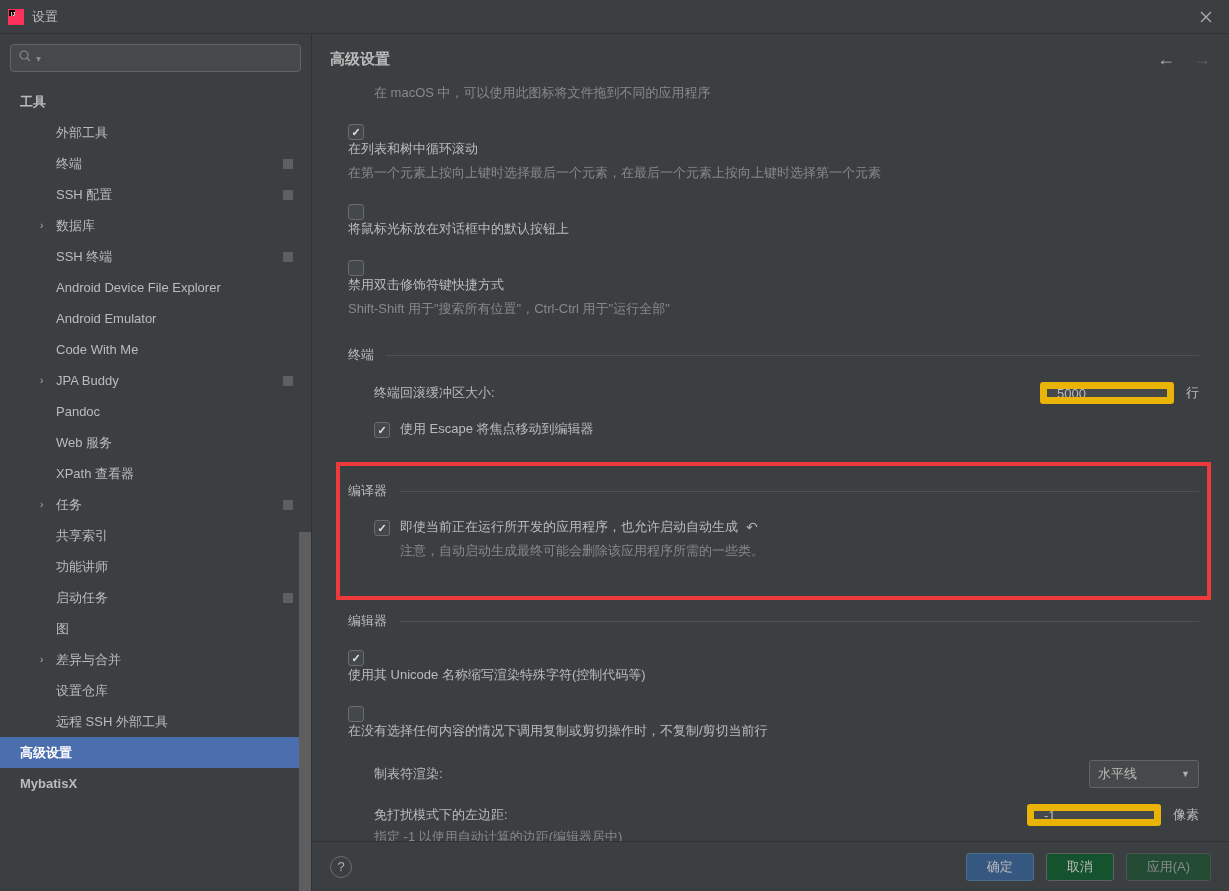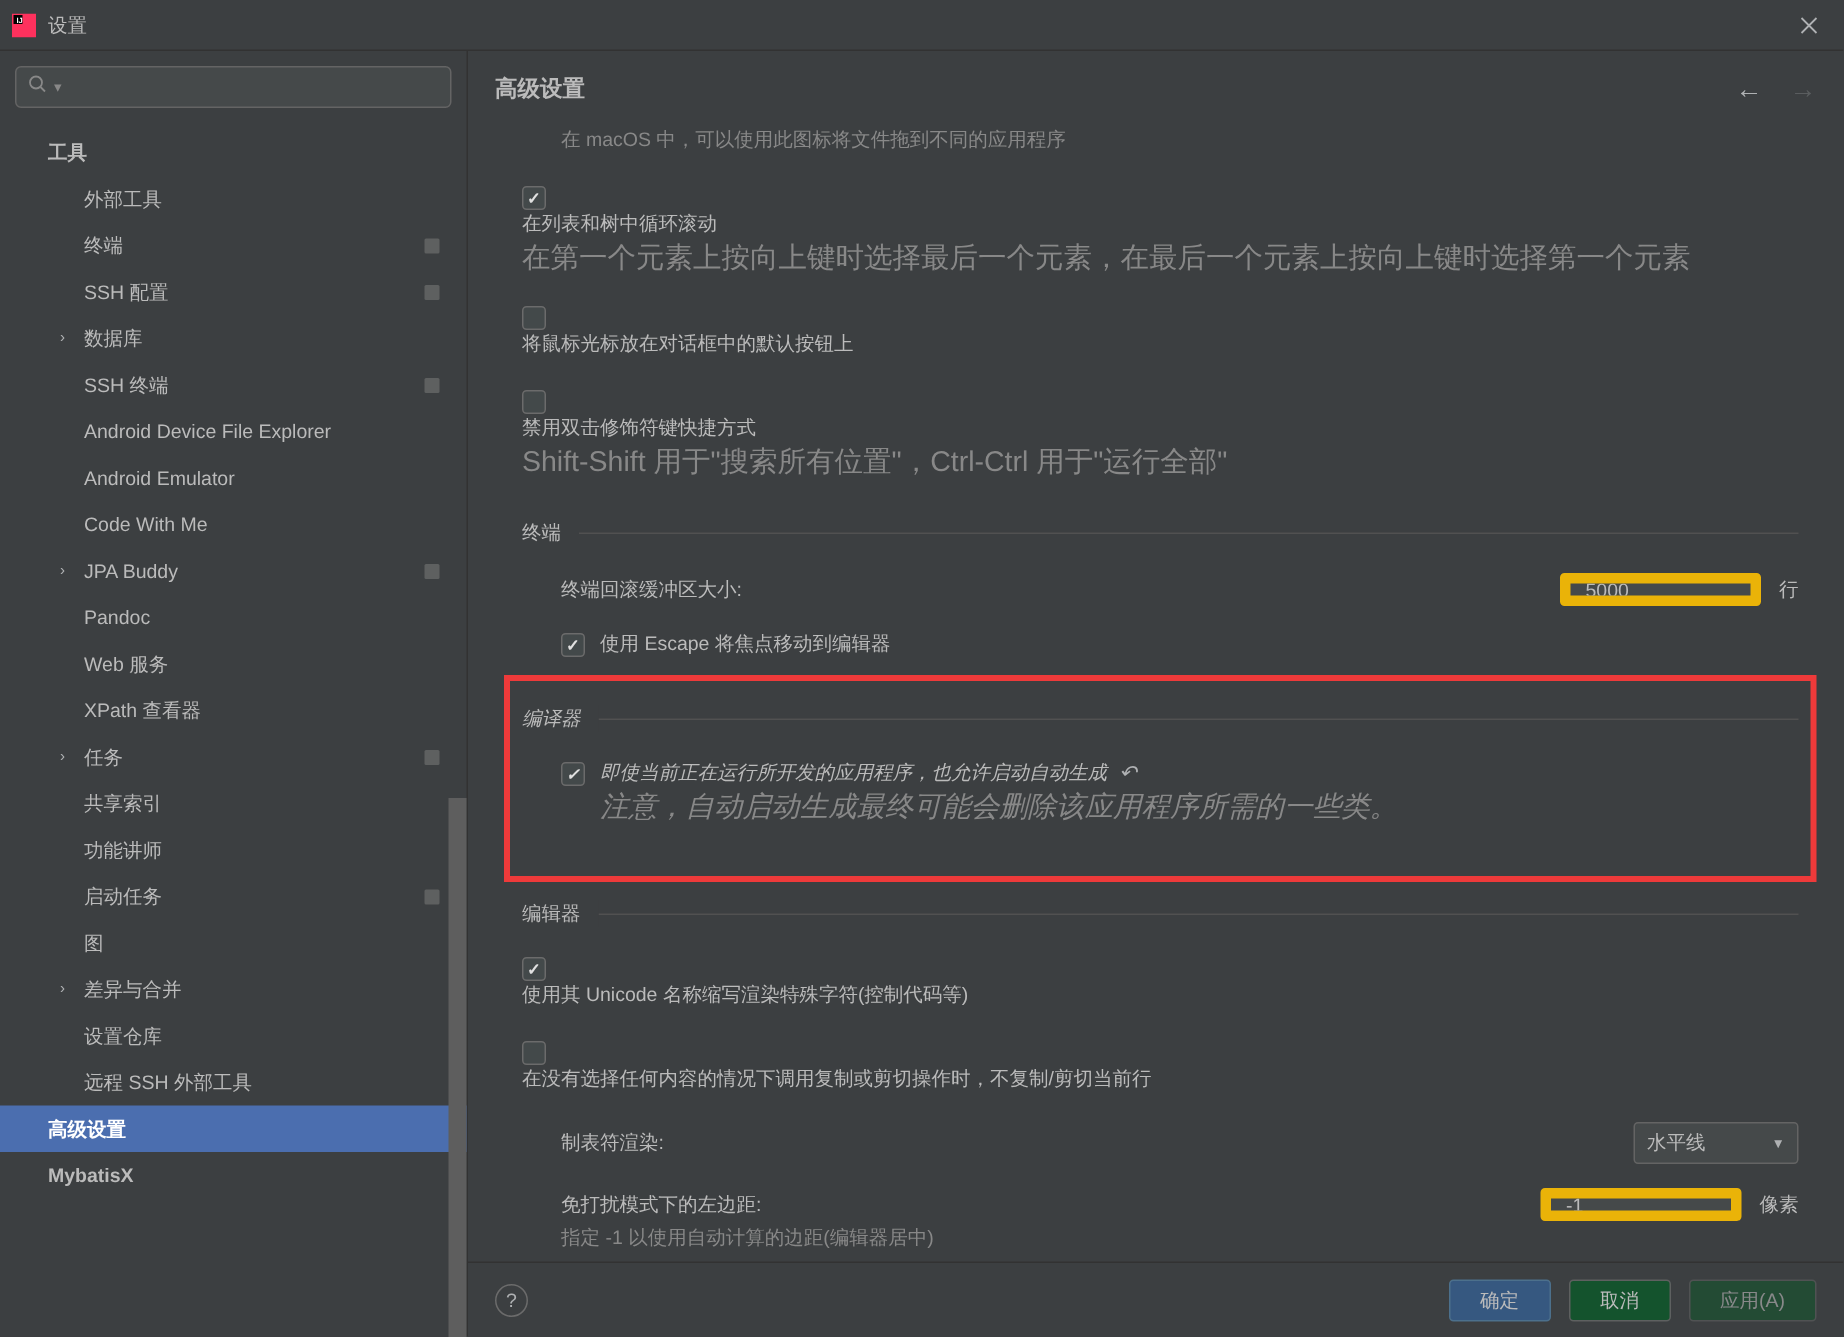--- a/index.html
+++ b/index.html
@@ -11,52 +11,52 @@
 .close-btn { width: 30px; height: 30px; display: flex; align-items: center; justify-content: center; cursor: pointer; color: #afb1b3; }
 .main-container { display: flex; height: 857px; }
 .sidebar { width: 312px; background: #3c3f41; border-right: 1px solid #323232; display: flex; flex-direction: column; }
 .search-wrap { padding: 10px; }
 .search-box { width: 100%; height: 28px; background: #45494a; border: 1px solid #646464; border-radius: 4px; display: flex; align-items: center; padding: 0 8px; }
 .search-icon { color: #888; font-size: 12px; margin-right: 2px; }
 .tree { flex: 1; overflow-y: auto; padding-top: 4px; position: relative; }
 .tree-scrollbar-track { position: absolute; right: 0; top: 450px; width: 12px; height: 370px; }
 .tree-scrollbar-thumb { width: 100%; height: 370px; background: #5e5e5e; border-radius: 0; }
 .tree-item { height: 31px; display: flex; align-items: center; padding-left: 40px; color: #bbbbbb; cursor: pointer; position: relative; }
-.tree-item.level0 { padding-left: 32px; font-weight: bold; }
+.tree-item.level0 { padding-left: 20px; font-weight: bold; }
 .tree-item.level1 { padding-left: 56px; }
 .tree-item.selected { background: #4b6eaf; color: #ffffff; }
 .tree-item.bold-item { font-weight: bold; }
 .chevron { position: absolute; left: 40px; color: #afb1b3; font-size: 10px; }
 .tree-item.level1 .chevron { left: 40px; }
 .tree-marker { position: absolute; right: 18px; width: 10px; height: 10px; background: #5e6060; border-radius: 1px; }
 .content { flex: 1; display: flex; flex-direction: column; overflow: hidden; }
 .content-header { height: 50px; display: flex; align-items: center; padding: 0 18px; justify-content: space-between; }
 .content-title { font-size: 15px; color: #bbbbbb; font-weight: bold; }
 .nav-arrows { display: flex; gap: 18px; font-size: 18px; }
 .nav-arrow { color: #afb1b3; cursor: pointer; }
 .nav-arrow.disabled { color: #5a5d5f; cursor: not-allowed; }
 .content-body { flex: 1; overflow-y: auto; padding: 0 30px 0 36px; }
 .option-row { display: flex; align-items: flex-start; margin-bottom: 8px; padding-left: 26px; }
 .option-check { width: 16px; height: 16px; border: 1px solid #6b6b6b; background: #43494a; border-radius: 3px; margin-right: 10px; margin-top: 2px; flex-shrink: 0; display: flex; align-items: center; justify-content: center; }
 .option-check.checked::after { content: "✓"; color: #e0e0e0; font-size: 11px; font-weight: bold; }
 .option-text { display: flex; flex-direction: column; gap: 6px; flex: 1; }
 .option-label { color: #bbbbbb; line-height: 18px; display: flex; align-items: center; gap: 8px; }
-.option-desc { color: #888; line-height: 18px; font-size: 19px; }
+.option-desc { color: #888; line-height: 18px; font-size: 13px; }
 .section-header { display: flex; align-items: center; margin: 28px 0 18px 0; position: relative; }
 .section-title { color: #bbbbbb; font-size: 13px; padding-right: 12px; background: #3c3f41; z-index: 1; }
 .section-line { flex: 1; height: 1px; background: #515151; }
 .field-row { display: flex; align-items: center; margin-bottom: 16px; padding-left: 26px; }
 .field-label { flex: 0 0 auto; color: #bbbbbb; }
 .field-spacer { flex: 1; }
 .field-input { width: 134px; height: 22px; background: #45494a; border: 7px solid #eab308; color: #bbbbbb; padding: 0 10px; border-radius: 3px; font-size: 13px; }
 .field-suffix { margin-left: 12px; color: #bbbbbb; }
 .field-select { width: 110px; height: 28px; background: #45494a; border: 1px solid #646464; color: #bbbbbb; padding: 0 8px; border-radius: 3px; display: flex; align-items: center; justify-content: space-between; cursor: pointer; }
 .select-arrow { font-size: 9px; color: #afb1b3; }
 .undo-icon { color: #afb1b3; font-size: 14px; }
-.highlighted-section { border: 4px solid #ee3a3a; padding: 16px 8px 28px 8px; margin: 12px -12px 8px -12px; font-style: italic; }
+.highlighted-section { border: 4px solid #ee3a3a; padding: 16px 8px 28px 8px; margin: 24px -12px 8px -12px; }
 .highlighted-section .section-header { margin-top: 0; }
 .footer { height: 50px; border-top: 1px solid #323232; display: flex; align-items: center; padding: 0 18px; justify-content: space-between; background: #3c3f41; }
 .help-icon { width: 22px; height: 22px; border: 1px solid #6b6b6b; border-radius: 50%; display: flex; align-items: center; justify-content: center; color: #afb1b3; font-size: 13px; cursor: pointer; }
 .footer-buttons { display: flex; gap: 12px; padding-left: 44px; }
 .btn { height: 28px; padding: 0 20px; border-radius: 3px; border: 1px solid #5e6060; background: #14532d; color: #bbbbbb; cursor: pointer; font-size: 13px; display: flex; align-items: center; }
 .btn.primary { background: #365880; border-color: #4c708c; color: #bbbbbb; }
 .btn.disabled { opacity: 0.6; cursor: not-allowed; }
 .desc-indent { padding-left: 26px; color: #888; margin-top: -6px; margin-bottom: 16px; }
 .leading-desc { padding-left: 26px; color: #888; margin-bottom: 20px; }
 .opt-block { margin-bottom: 20px; padding-left: 0; flex-direction: column; }

